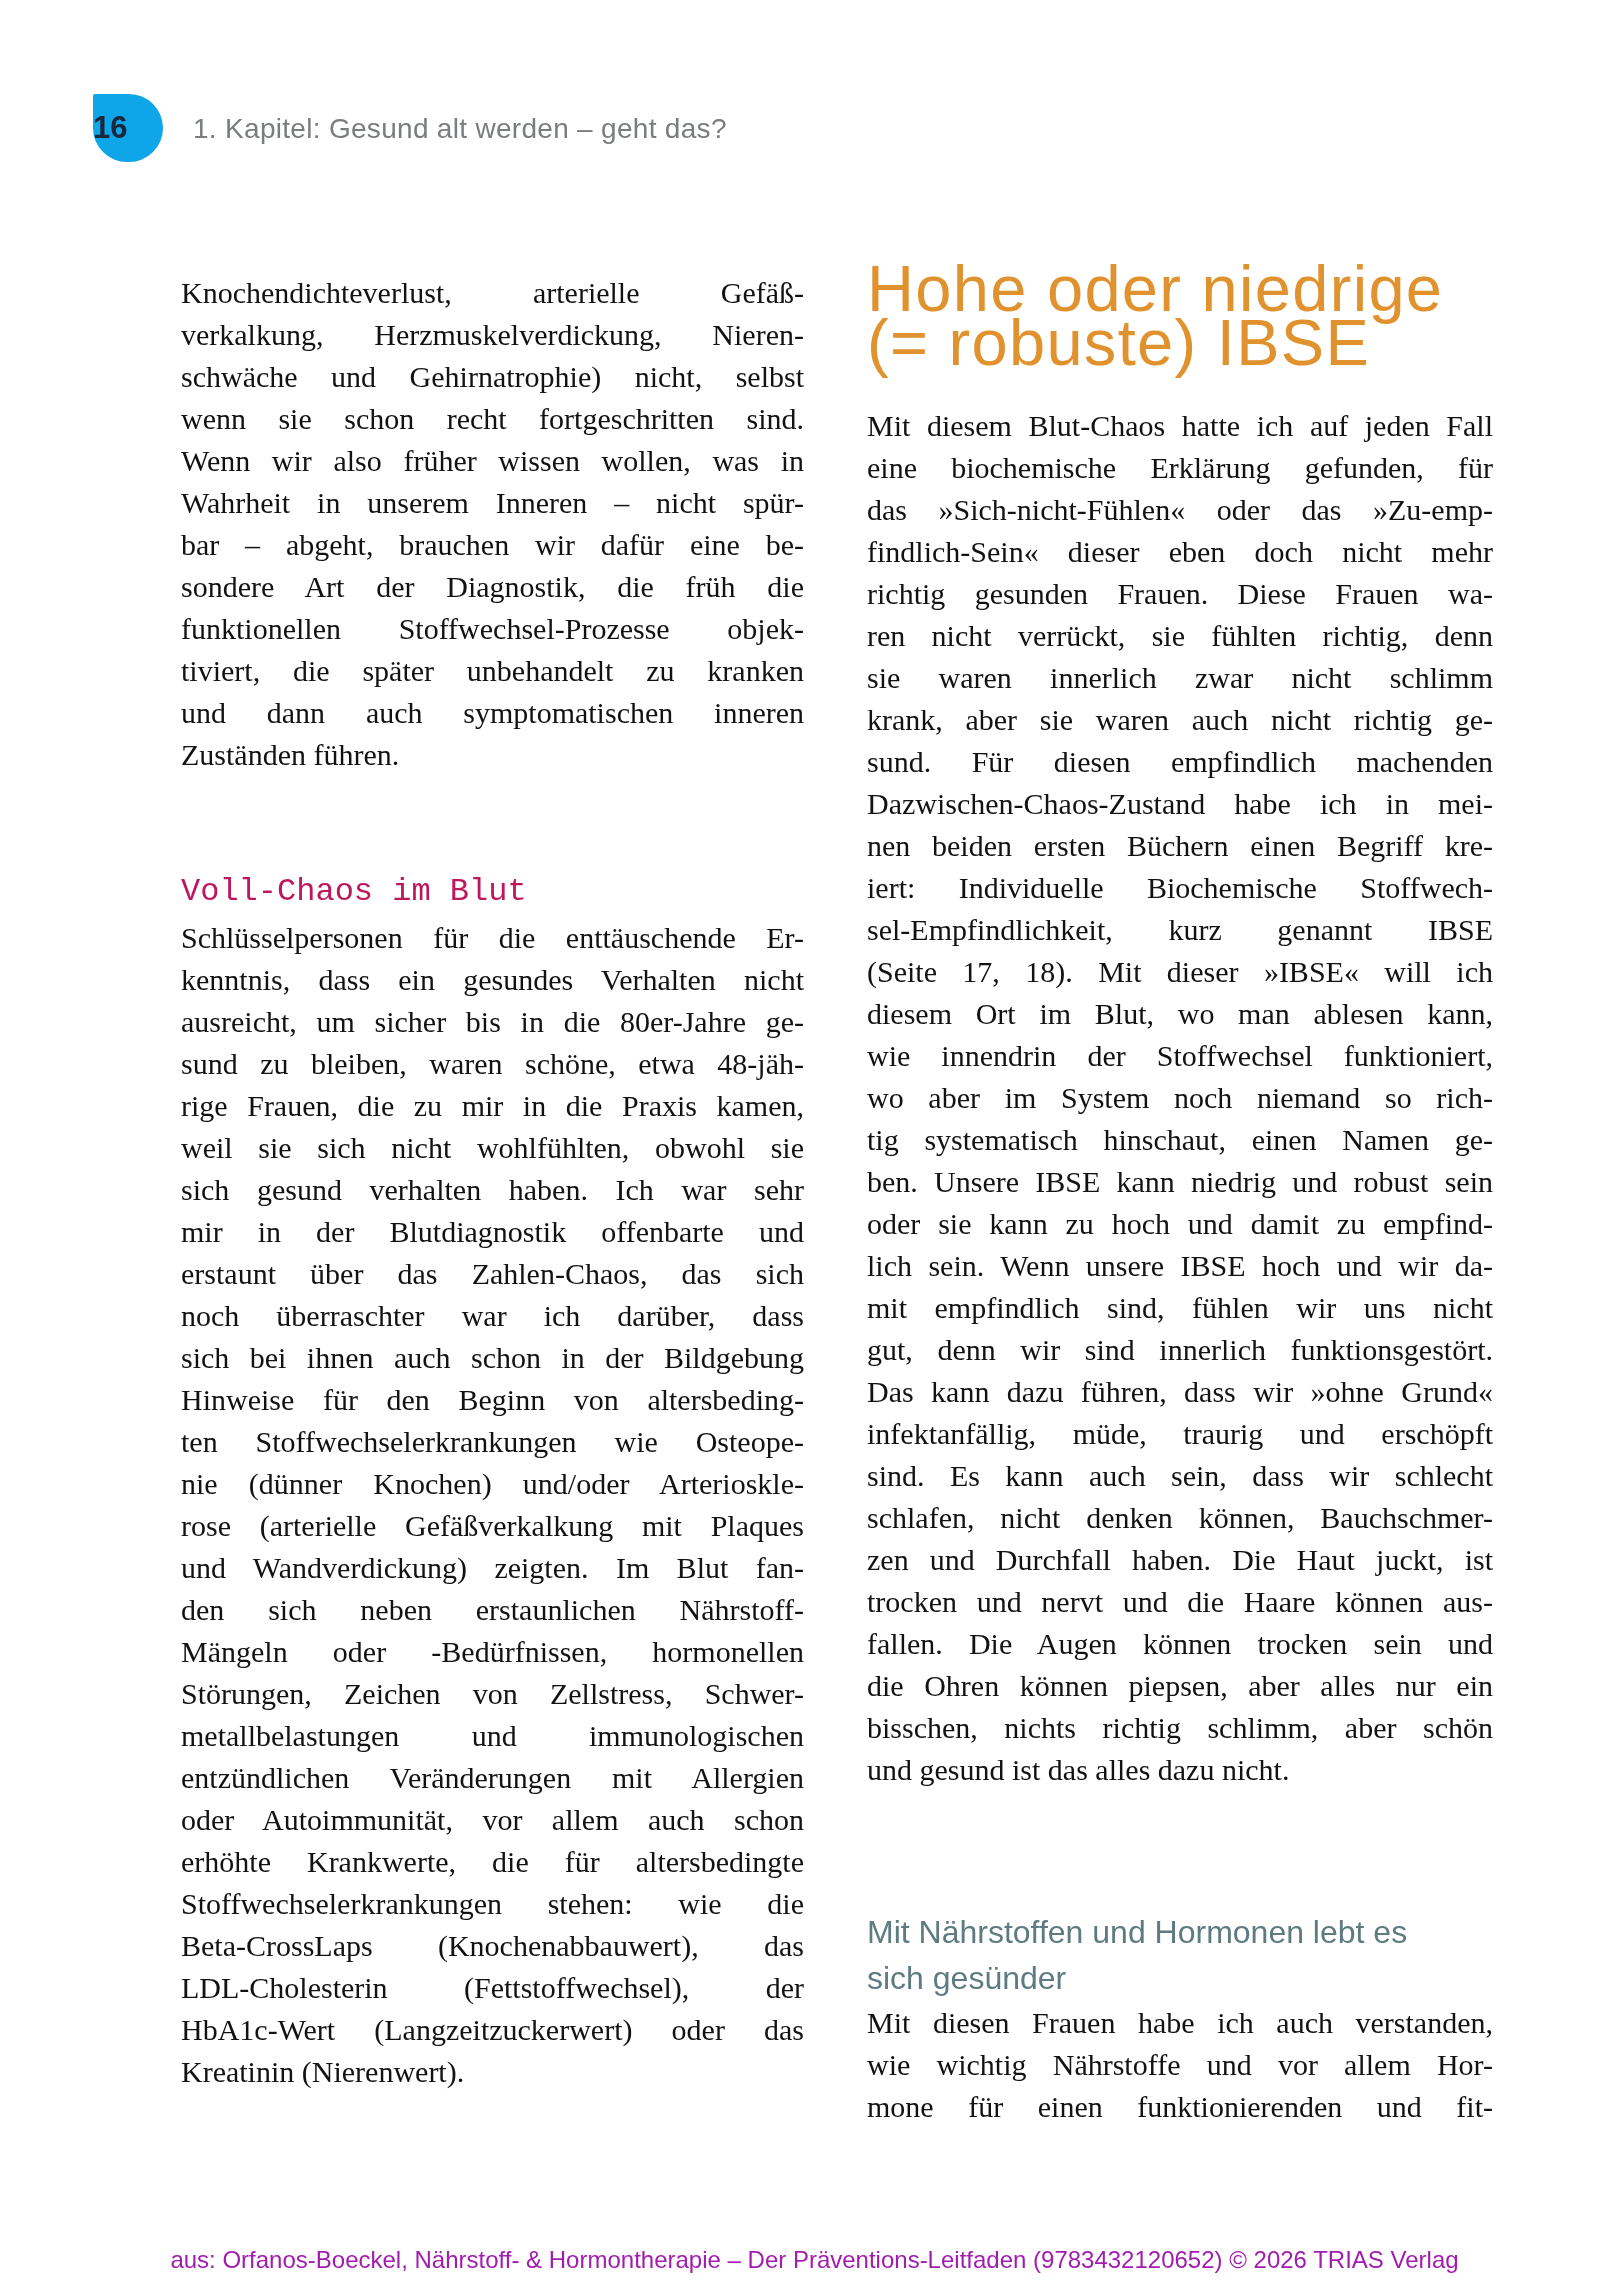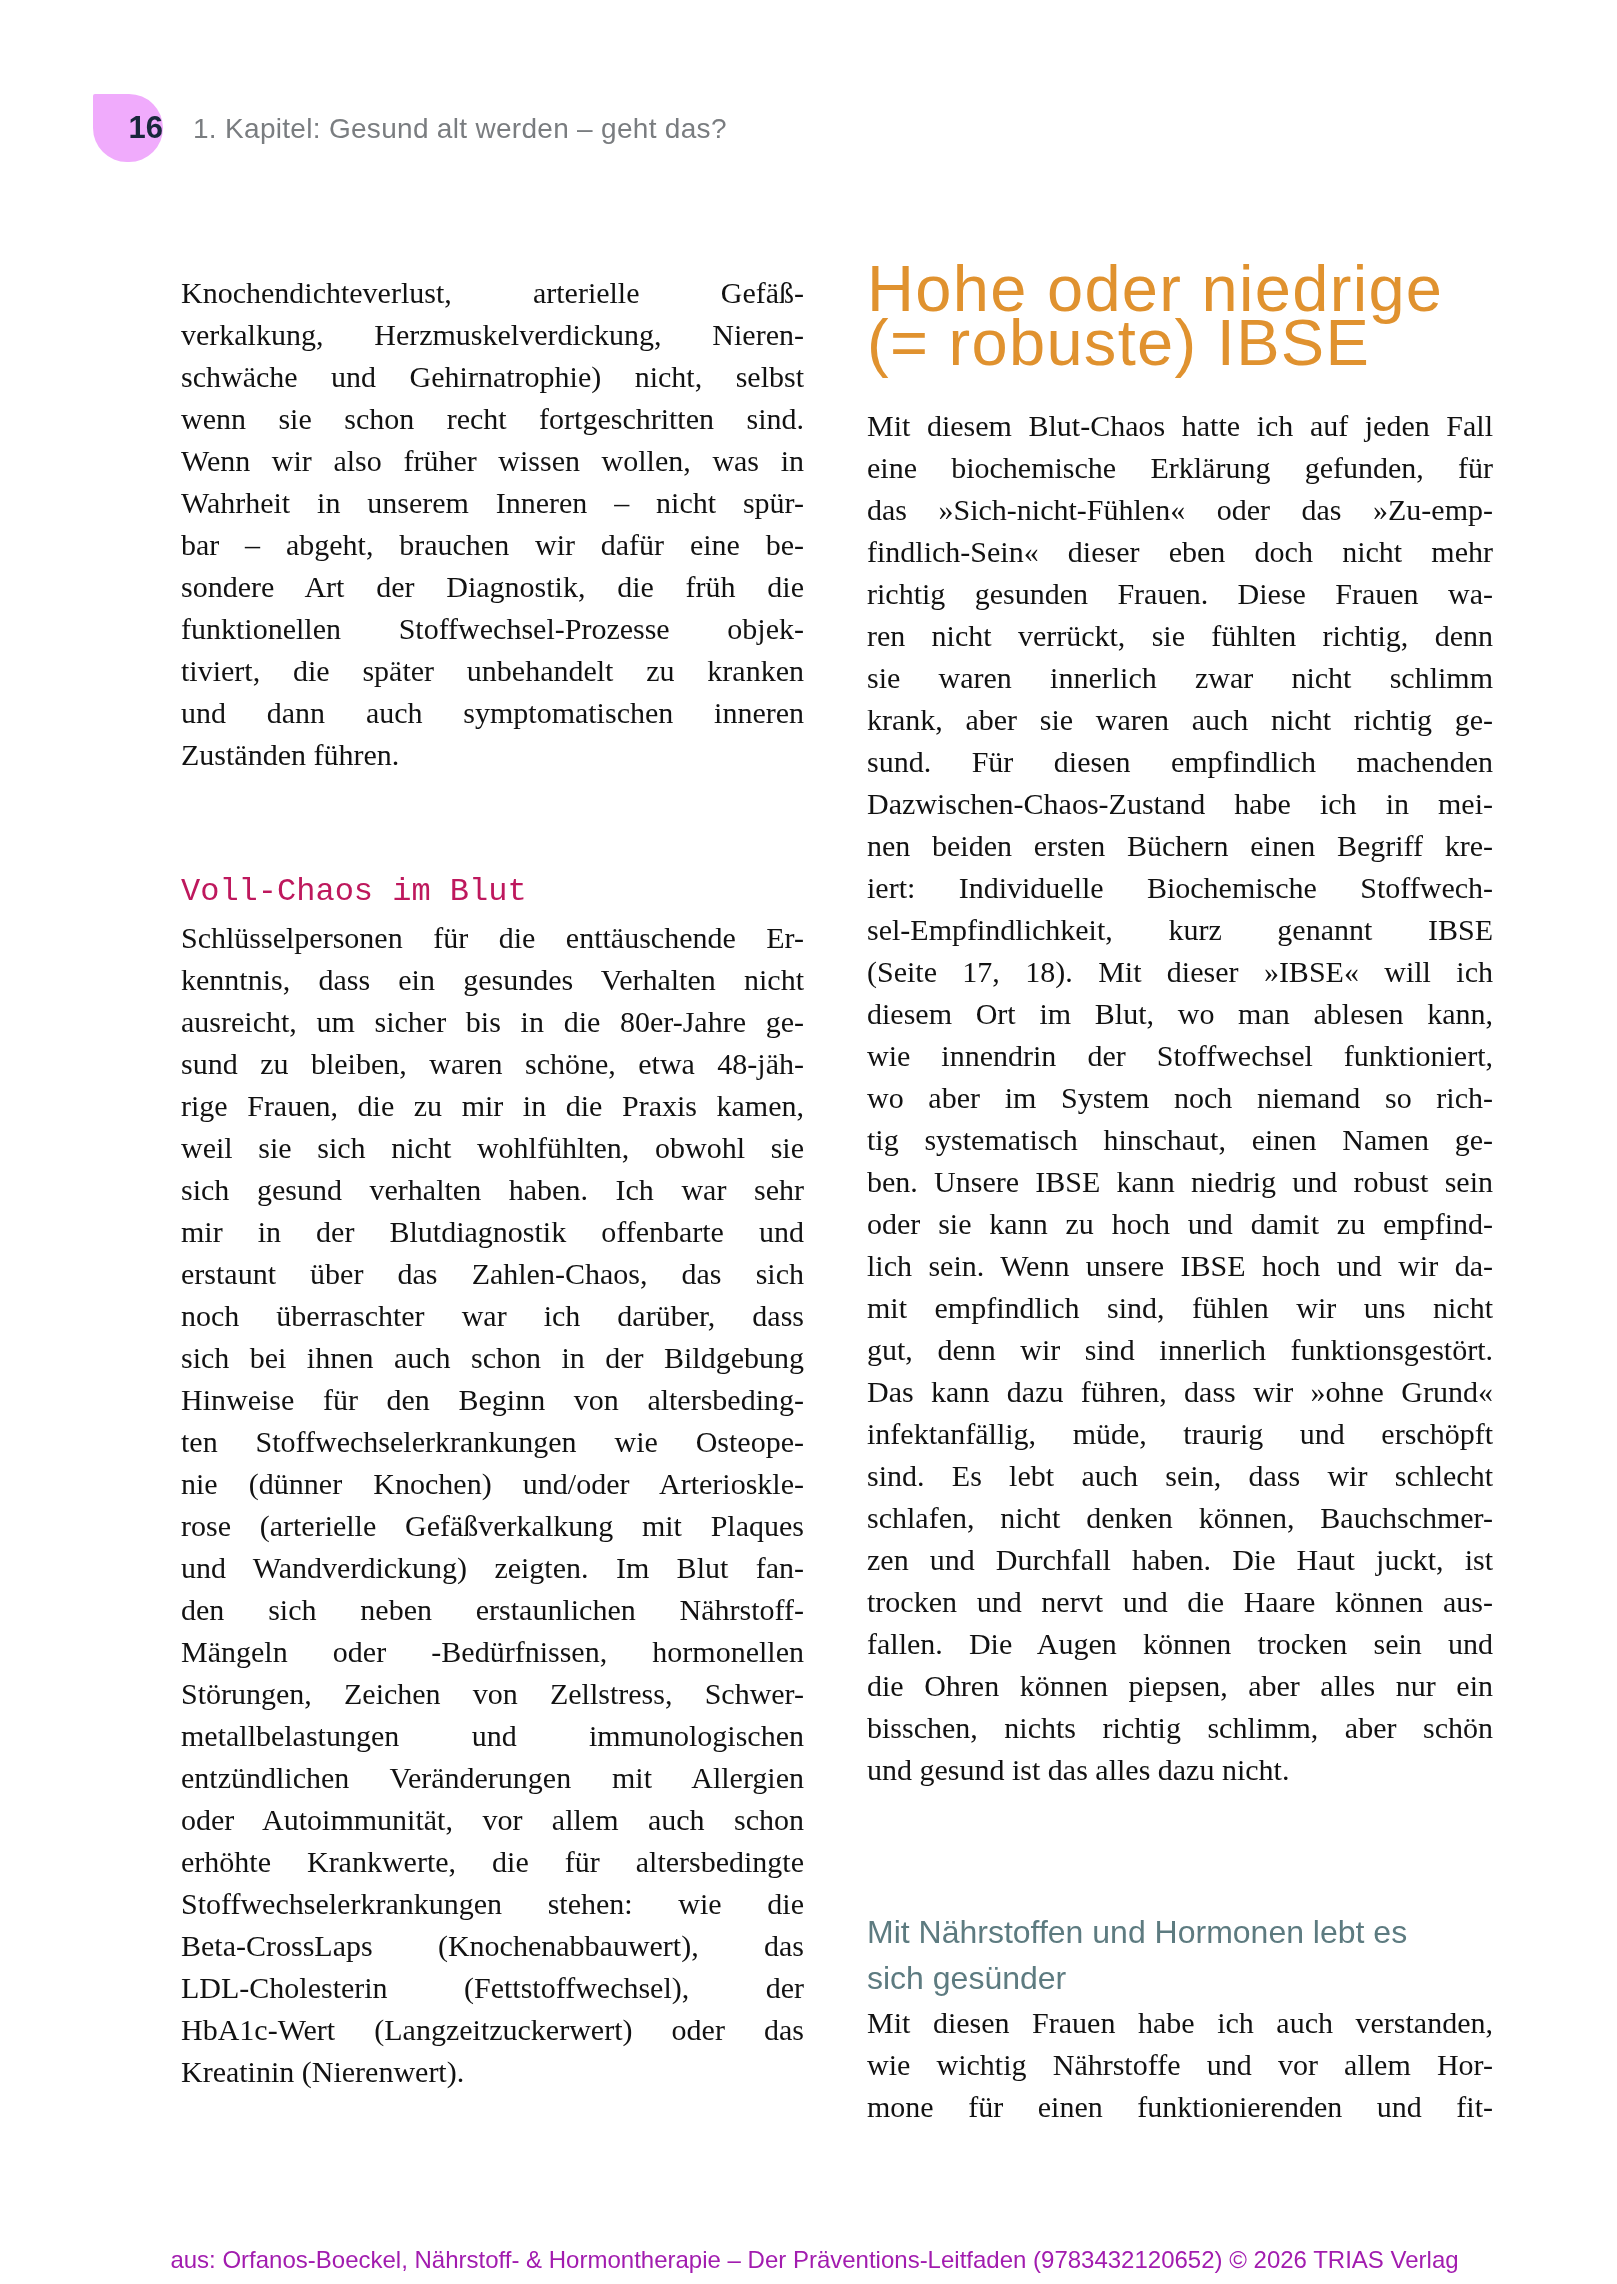--- a/index.html
+++ b/index.html
@@ -3,22 +3,22 @@
 <meta charset="utf-8">
 <style>
   html,body{margin:0;padding:0;background:#e8e8e8;}
   .page{
     position:relative;width:1618px;height:2284px;background:#ffffff;
     font-family:"Liberation Serif", serif;color:#121212;overflow:hidden;
   }
   
   .badge{
     position:absolute;left:93px;top:94px;width:70px;height:68px;
-    background:#f0abfc;border-radius:2px 35px 35px 35px;
-    display:flex;align-items:center;justify-content:flex-end;
+    background:#0ea5e9;border-radius:2px 35px 35px 35px;
+    display:flex;align-items:center;justify-content:flex-start;
   }
   .badge-num{
     font-family:"Liberation Sans", sans-serif;font-weight:700;
     font-size:31px;color:#18273b;letter-spacing:0;
   }
   .chapter-title{
     position:absolute;left:193px;top:113px;
     font-family:Liberation Sans, sans-serif;font-size:28px;line-height:31px;
     color:#7a7d80;letter-spacing:0.3px;white-space:nowrap;
   }
@@ -139,21 +139,21 @@
         <div class="tline">wie innendrin der Stoffwechsel funktioniert,</div>
         <div class="tline">wo aber im System noch niemand so rich-</div>
         <div class="tline">tig systematisch hinschaut, einen Namen ge-</div>
         <div class="tline">ben. Unsere IBSE kann niedrig und robust sein</div>
         <div class="tline">oder sie kann zu hoch und damit zu empfind-</div>
         <div class="tline">lich sein. Wenn unsere IBSE hoch und wir da-</div>
         <div class="tline">mit empfindlich sind, fühlen wir uns nicht</div>
         <div class="tline">gut, denn wir sind innerlich funktionsgestört.</div>
         <div class="tline">Das kann dazu führen, dass wir »ohne Grund«</div>
         <div class="tline">infektanfällig, müde, traurig und erschöpft</div>
-        <div class="tline">sind. Es lebt auch sein, dass wir schlecht</div>
+        <div class="tline">sind. Es kann auch sein, dass wir schlecht</div>
         <div class="tline">schlafen, nicht denken können, Bauchschmer-</div>
         <div class="tline">zen und Durchfall haben. Die Haut juckt, ist</div>
         <div class="tline">trocken und nervt und die Haare können aus-</div>
         <div class="tline">fallen. Die Augen können trocken sein und</div>
         <div class="tline">die Ohren können piepsen, aber alles nur ein</div>
         <div class="tline">bisschen, nichts richtig schlimm, aber schön</div>
         <div class="tline tlast">und gesund ist das alles dazu nicht.</div>
       </div>
     <div class="subhead-teal-right no-just">
         <div class="tline">Mit Nährstoffen und Hormonen lebt es</div>

